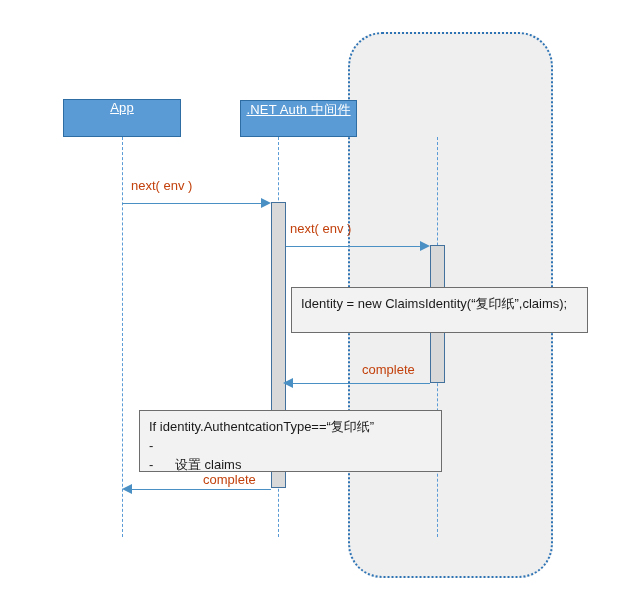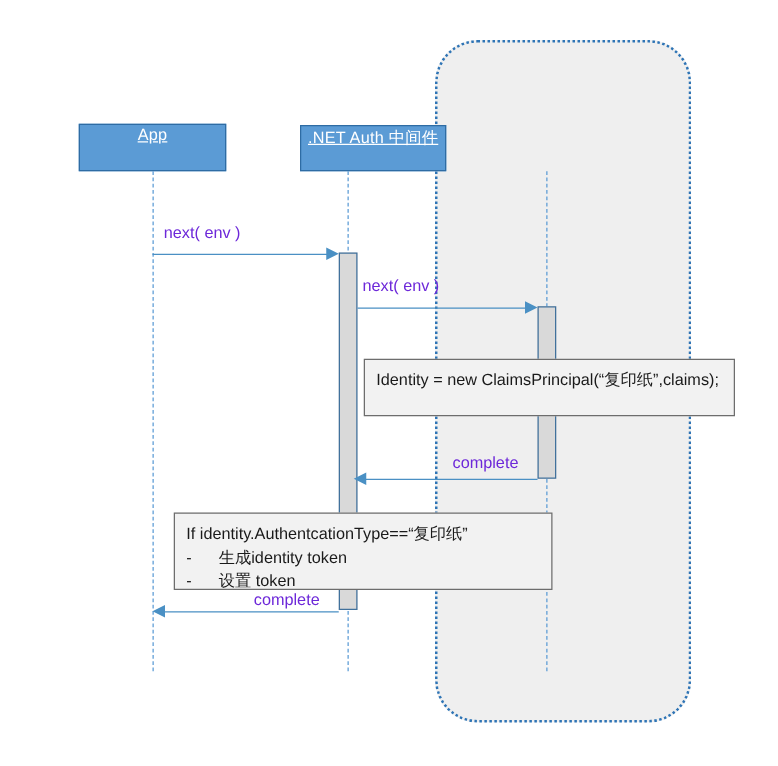--- a/index.html
+++ b/index.html
@@ -66,21 +66,21 @@
     border-top:5px solid transparent;
     border-bottom:5px solid transparent;
     z-index:5;
   }
   .arrow-right{border-left:10px solid #4a90c4;}
   .arrow-left{border-right:10px solid #4a90c4;}
 
   .msg-label{
     position:absolute;
     font-size:13px;
-    color:#6d28d9;
+    color:#c2410c;
     white-space:nowrap;
     z-index:6;
   }
 
   
   .note{
     position:absolute;
     background:#f2f2f2;
     border:1px solid #6d6d6d;
     box-sizing:border-box;
@@ -121,36 +121,35 @@
 
   <div class="msg-label" style="left:131px;top:178px;">next( env )</div>
   <div class="msg-line" style="left:122px;top:203px;width:140px;"></div>
   <div class="arrow-head arrow-right" style="left:261px;top:198px;"></div>
 
   <div class="msg-label" style="left:290px;top:221px;">next( env )</div>
   <div class="msg-line" style="left:286px;top:246px;width:134px;"></div>
   <div class="arrow-head arrow-right" style="left:420px;top:241px;"></div>
 
   <div class="note" style="left:291px;top:287px;width:297px;height:46px;">
-    <div class="note-line">Identity = new ClaimsPrincipal(“复印纸”,claims);</div>
+    <div class="note-line">Identity = new ClaimsIdentity(“复印纸”,claims);</div>
   </div>
 
   <div class="msg-label" style="left:362px;top:362px;">complete</div>
   <div class="msg-line" style="left:292px;top:383px;width:138px;"></div>
   <div class="arrow-head arrow-left" style="left:283px;top:378px;"></div>
 
   <div class="note" style="left:139px;top:410px;width:303px;height:62px;">
     <div class="note-line">If identity.AuthentcationType==“复印纸”</div>
     <div class="note-line note-bullet">
       <span class="dash">-</span>
-      <span>生成identity token</span>
     </div>
     <div class="note-line note-bullet">
       <span class="dash">-</span>
-      <span>设置 token</span>
+      <span>设置 claims</span>
     </div>
   </div>
 
   <div class="msg-label" style="left:203px;top:472px;">complete</div>
   <div class="msg-line" style="left:131px;top:489px;width:140px;"></div>
   <div class="arrow-head arrow-left" style="left:122px;top:484px;"></div>
 
 </div>
 
 </body></html>

